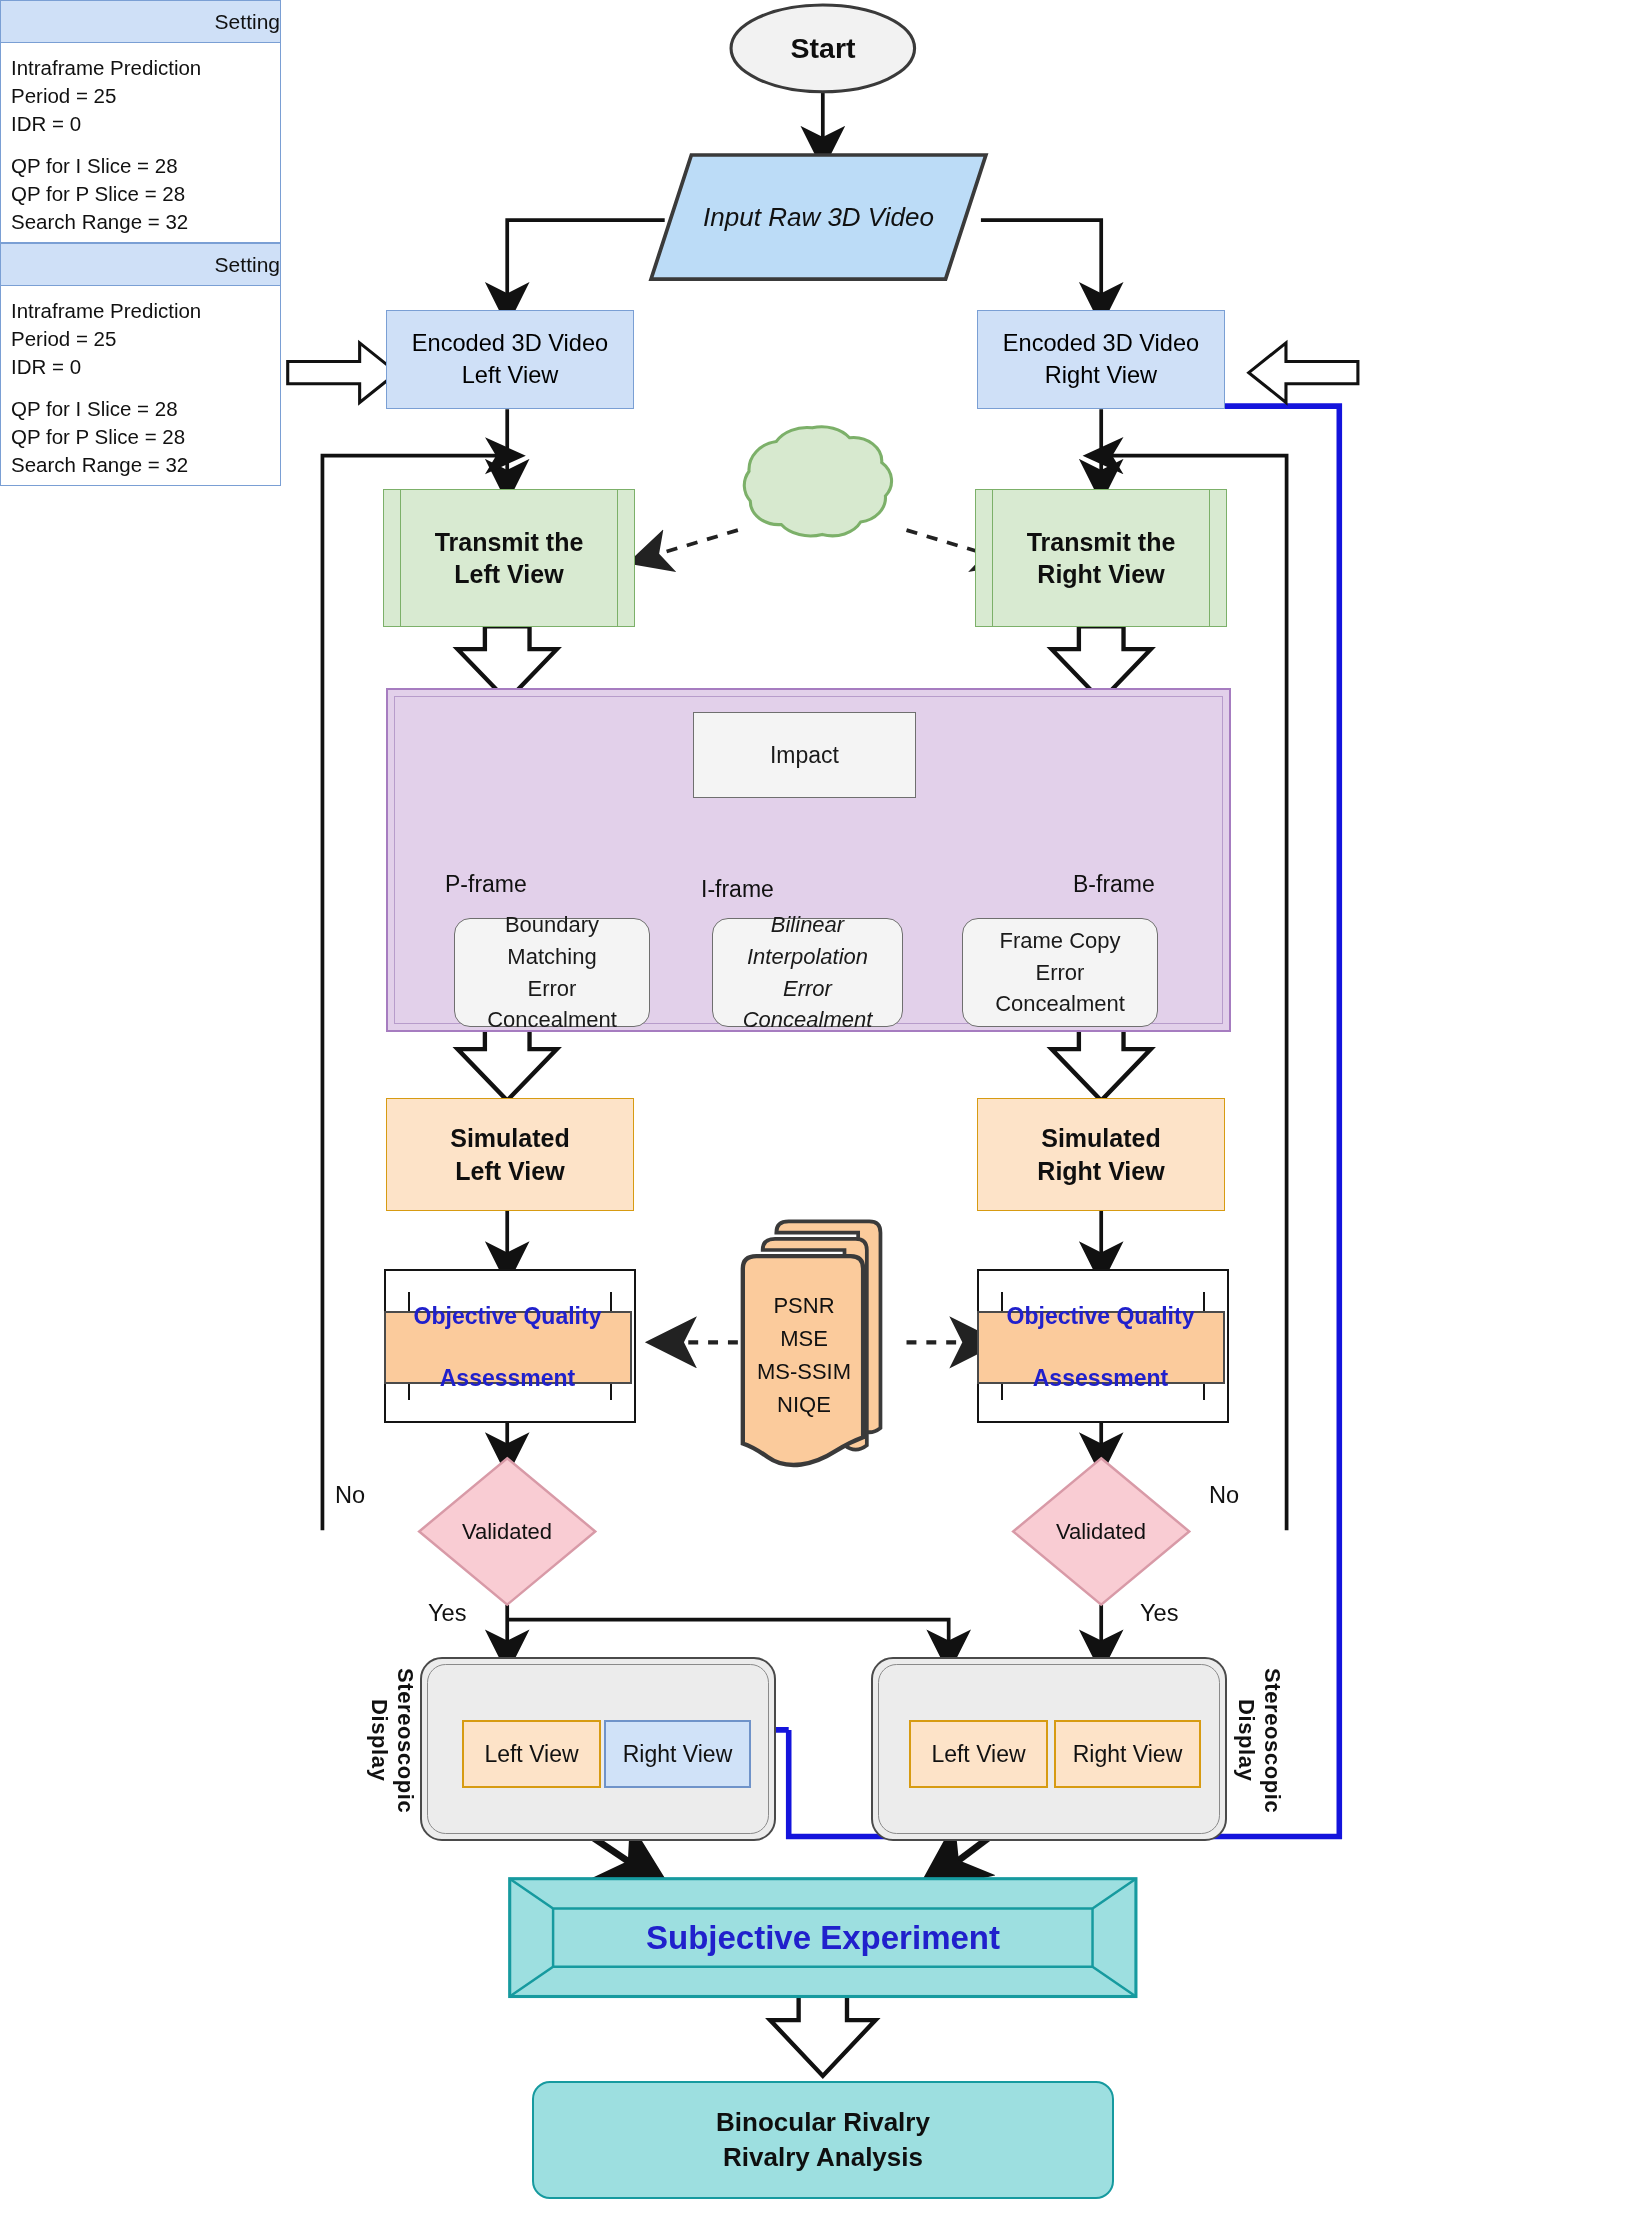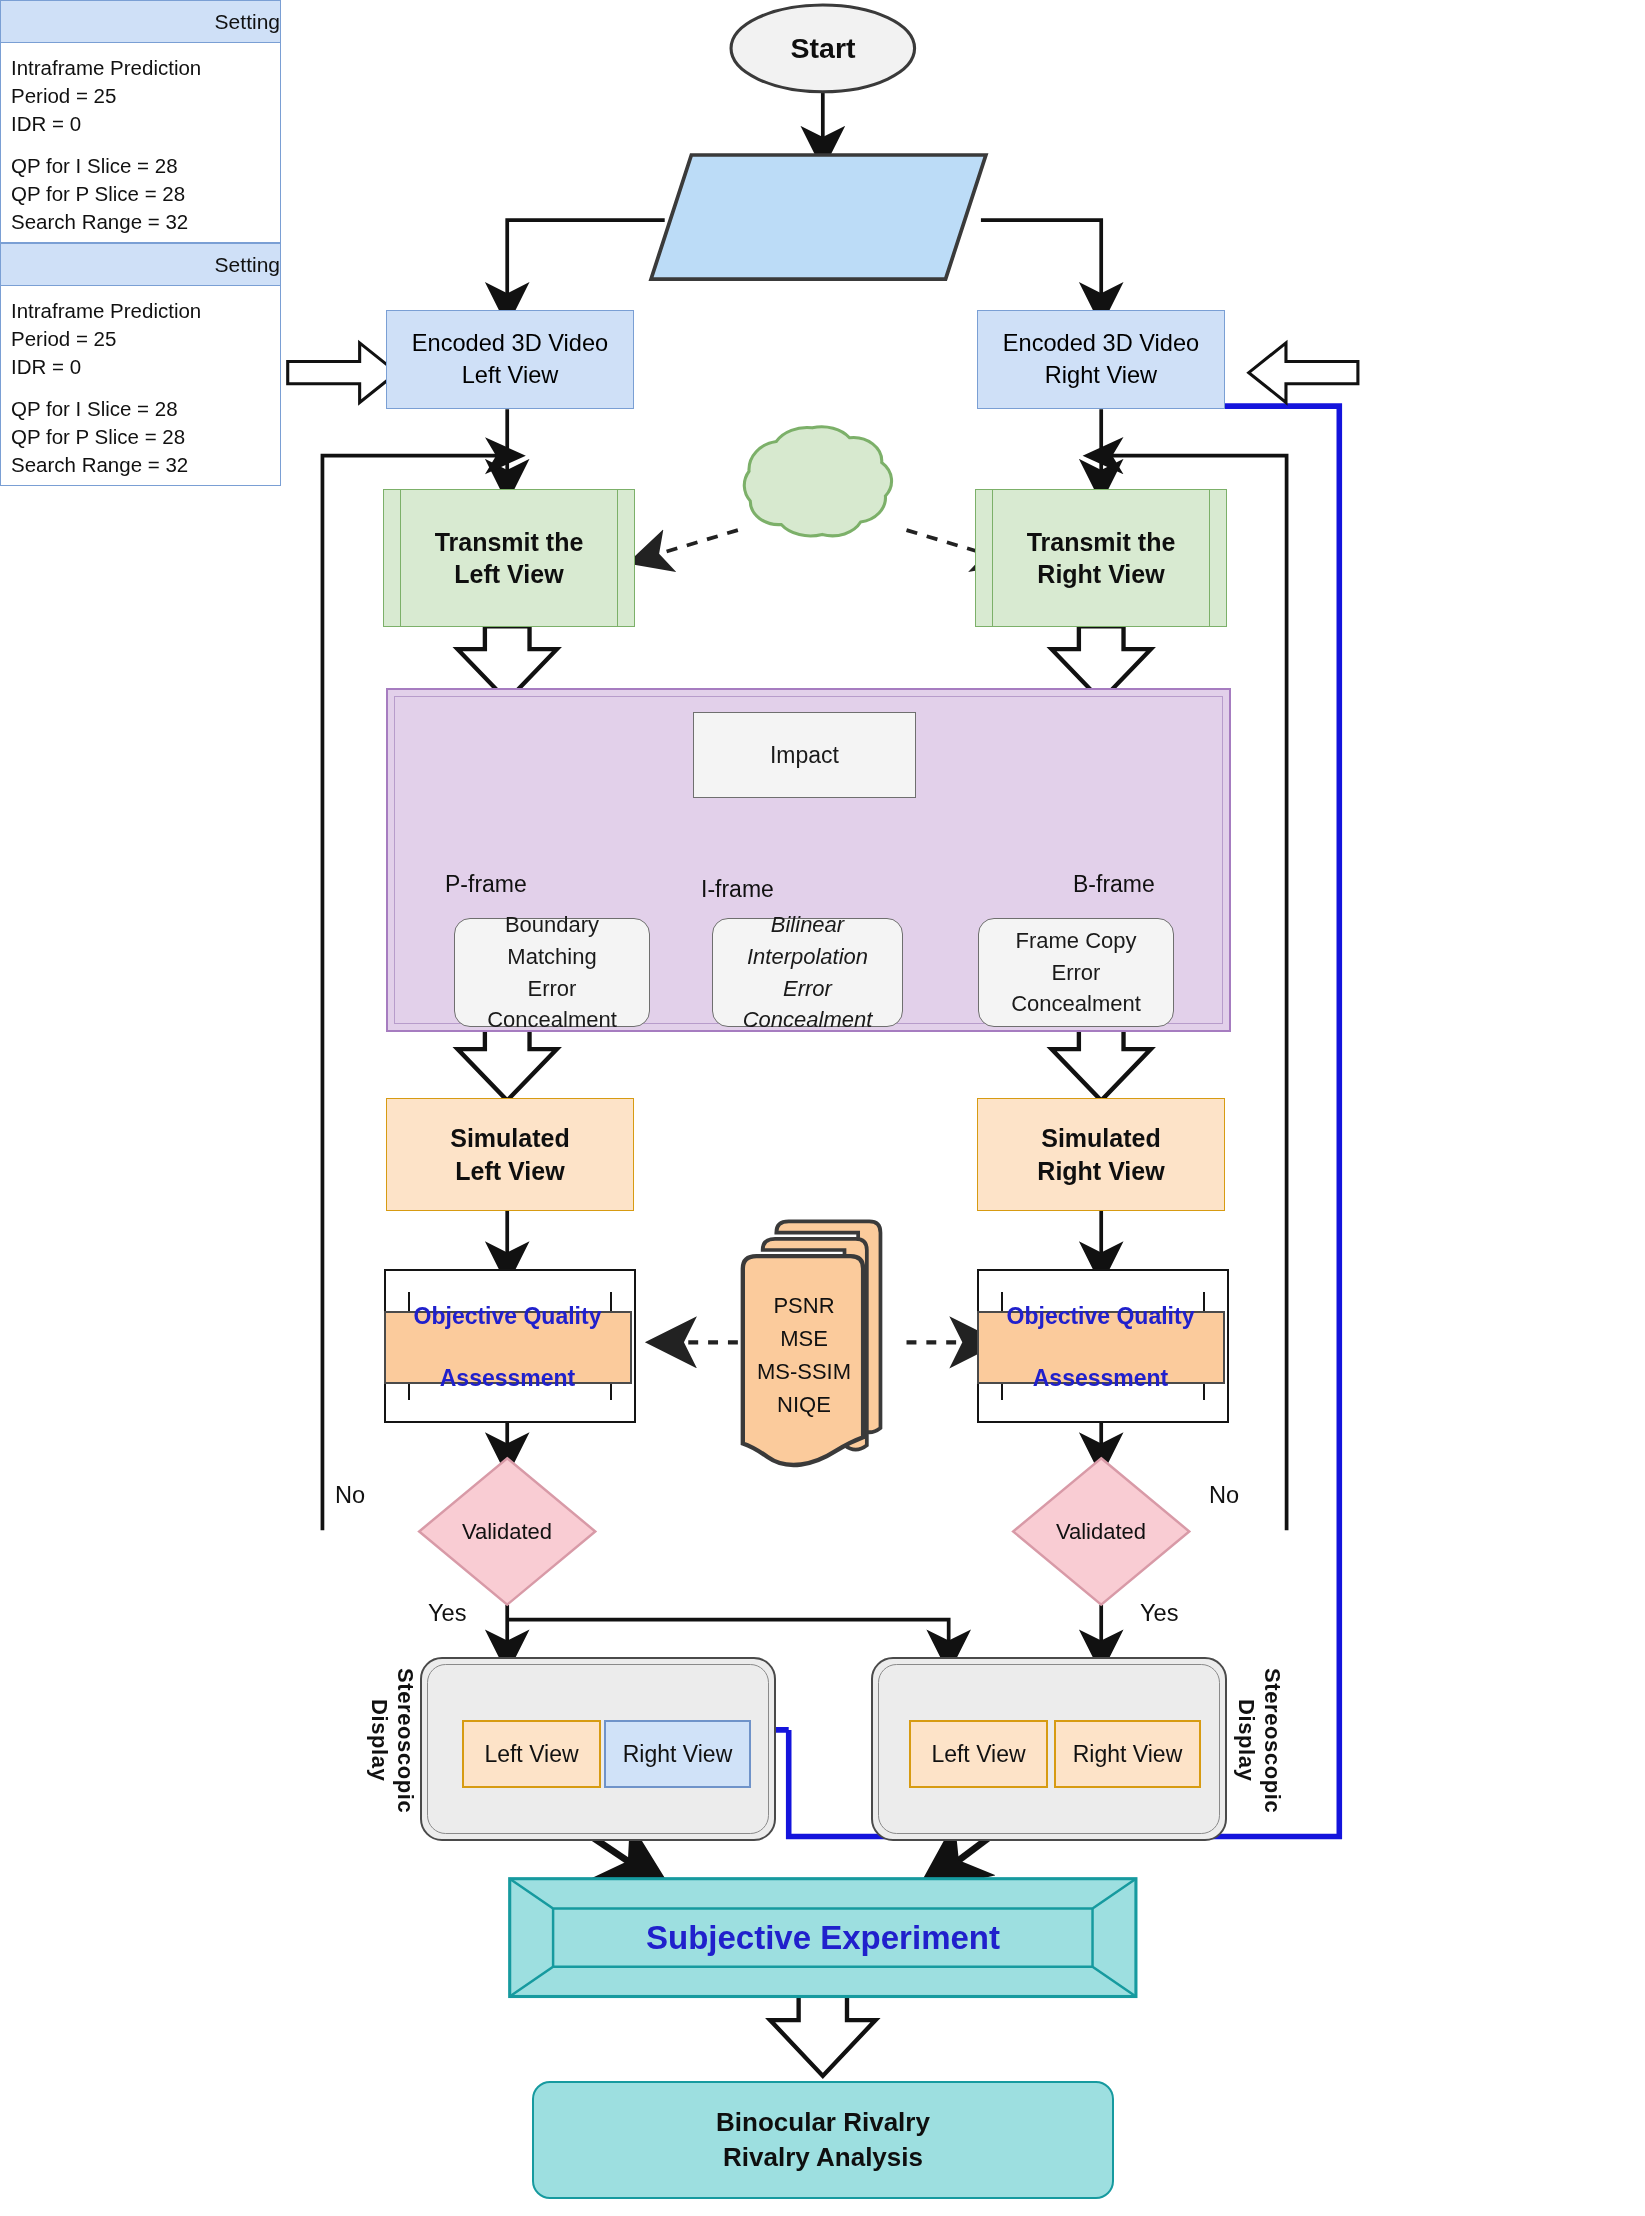--- a/index.html
+++ b/index.html
@@ -164,20 +164,21 @@
       <rect x="822" y="3030" width="1010" height="190" fill="#9ddfe0" stroke="#169a9f" stroke-width="5"></rect>
       <path d="M822,3030 L892,3078 L1762,3078 L1832,3030" fill="none" stroke="#169a9f" stroke-width="4"></path>
       <path d="M822,3220 L892,3172 L1762,3172 L1832,3220" fill="none" stroke="#169a9f" stroke-width="4"></path>
       <line x1="892" y1="3078" x2="892" y2="3172" stroke="#169a9f" stroke-width="4"></line>
       <line x1="1762" y1="3078" x2="1762" y2="3172" stroke="#169a9f" stroke-width="4"></line>
     </g>
   </svg>
 
   <div class="nd t-bold" style="left:731px;top:23.6px;width:184px;height:50px;font-size:28.5px;">Start</div>
 
+  <div class="nd t-ital" style="left:651px;top:192px;width:335px;height:50px;font-size:26px;">Input Raw 3D Video</div>
 
   <div class="setting-box" style="left:8.7px;top:234px;width:279px;height:241px;">
     <div class="setting-head">Setting</div>
     <div class="setting-body">
       <div>Intraframe Prediction</div>
       <div>Period = 25</div>
       <div>IDR = 0</div>
       <div class="gap"></div>
       <div>QP for I Slice = 28</div>
       <div>QP for P Slice = 28</div>
@@ -230,21 +231,21 @@
   <div class="lbl" style="left:1073px;top:871px;font-size:23px;">B-frame</div>
 
   <div class="nd ec-box" style="left:454px;top:918px;width:196px;height:109px;flex-direction:column;white-space:pre-line;">Boundary
 Matching
 Error
 Concealment</div>
   <div class="nd ec-box" style="left:712px;top:918px;width:191px;height:109px;flex-direction:column;white-space:pre-line;font-style:italic;">Bilinear
 Interpolation
 Error
 Concealment</div>
-  <div class="nd ec-box" style="left:962px;top:918px;width:196px;height:109px;flex-direction:column;white-space:pre-line;margin-left:16px;">Frame Copy
+  <div class="nd ec-box" style="left:962px;top:918px;width:196px;height:109px;flex-direction:column;white-space:pre-line;">Frame Copy
 Error
 Concealment</div>
 
   <div class="nd orange-box" style="left:386px;top:1098px;width:248px;height:113px;flex-direction:column;">
     <span class="t-bold">Simulated</span>
     <span class="t-bold">Left View</span>
   </div>
   <div class="nd orange-box" style="left:977px;top:1098px;width:248px;height:113px;flex-direction:column;">
     <span class="t-bold">Simulated</span>
     <span class="t-bold">Right View</span>

